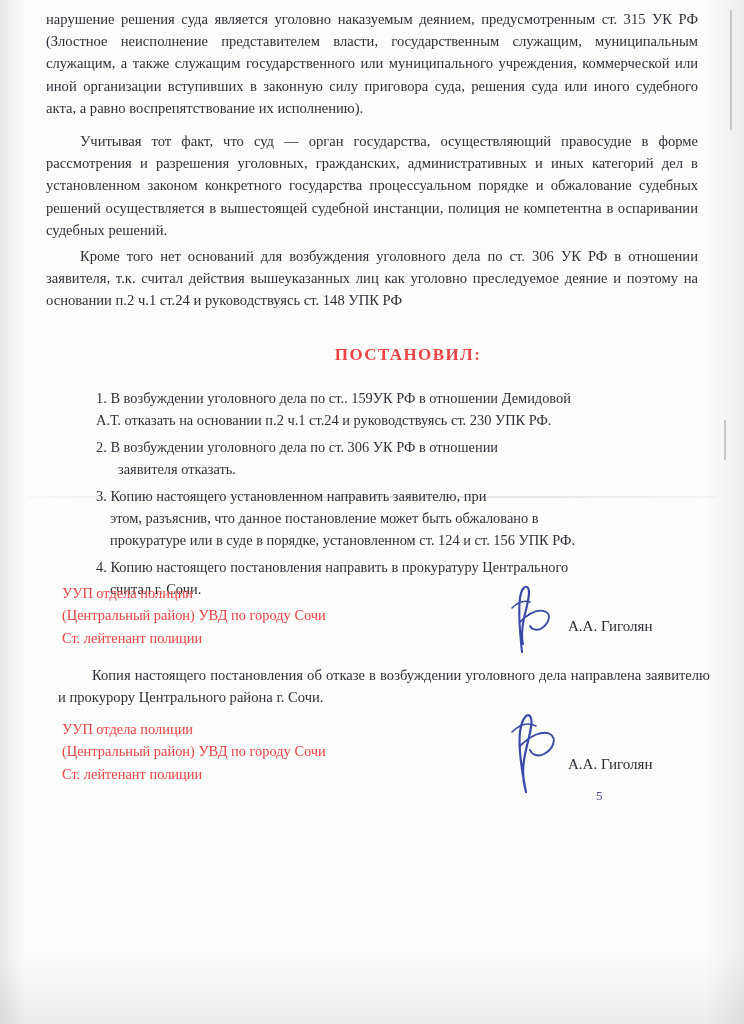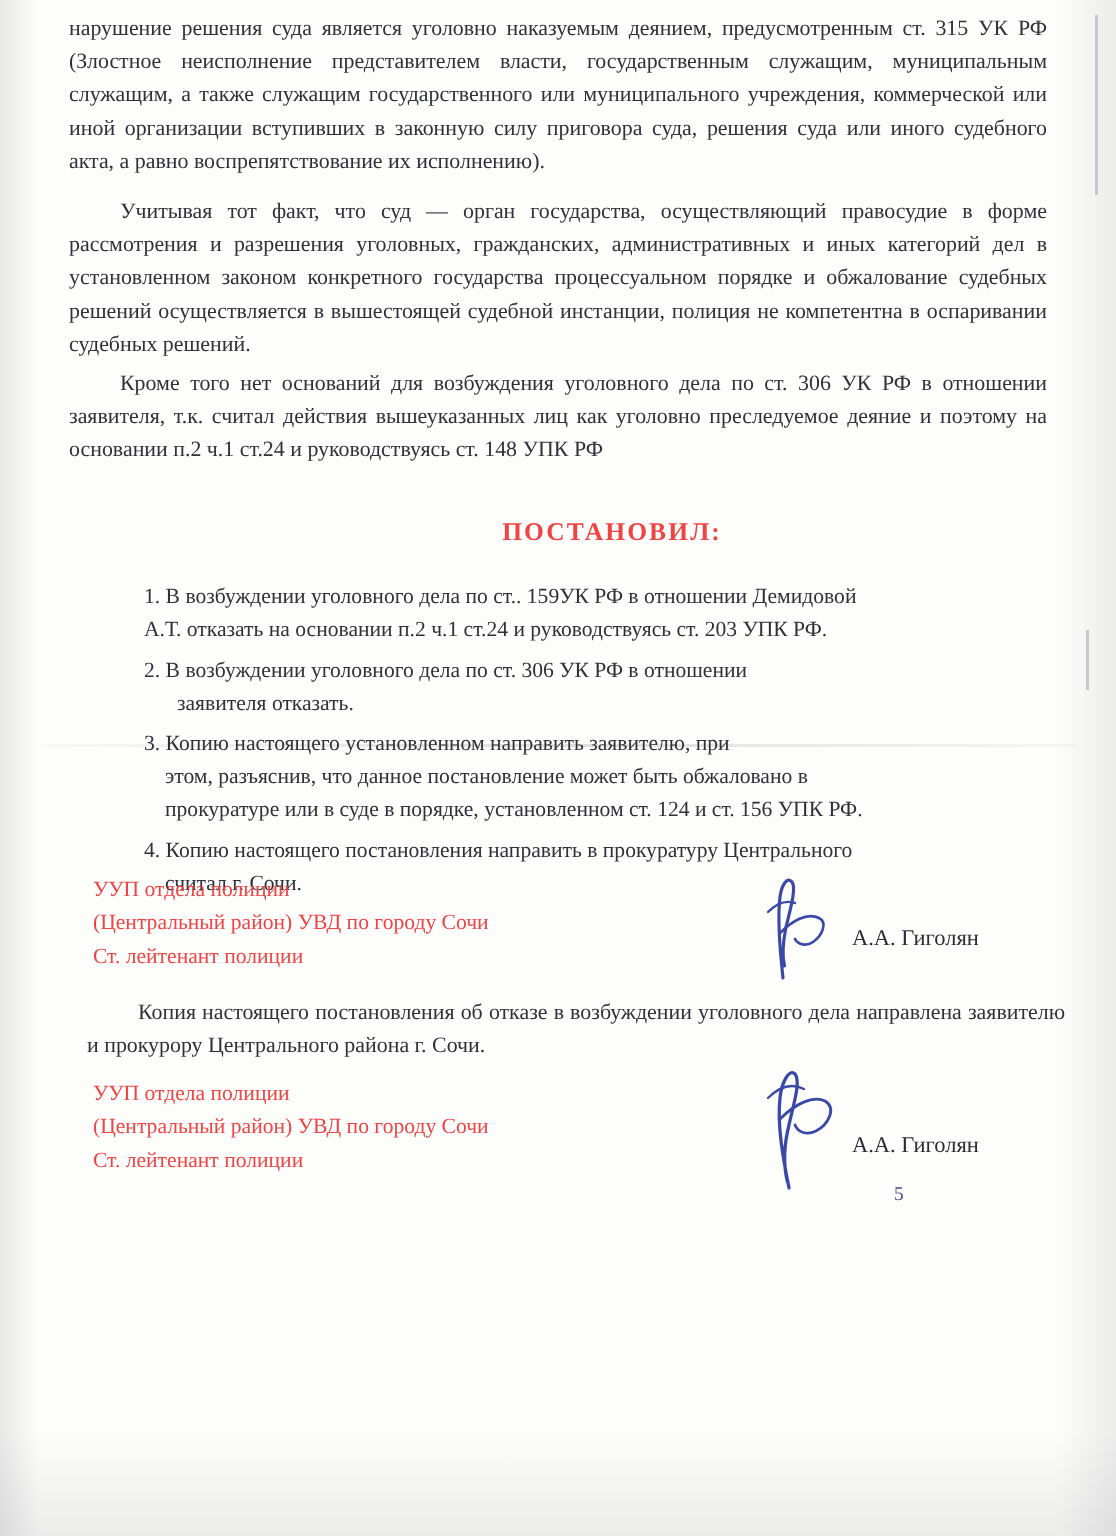--- a/index.html
+++ b/index.html
@@ -140,21 +140,21 @@
   <div class="body-text indent" style="top:130px;">Учитывая тот факт, что суд — орган государства, осуществляющий правосудие в форме рассмотрения и разрешения уголовных, гражданских, административных и иных категорий дел в установленном законом конкретного государства процессуальном порядке и обжалование судебных решений осуществляется в вышестоящей судебной инстанции, полиция не компетентна в оспаривании судебных решений.</div>
 
   <div class="body-text indent" style="top:245px;">Кроме того нет оснований для возбуждения уголовного дела по ст. 306 УК РФ в отношении заявителя,   т.к. считал действия вышеуказанных лиц как уголовно преследуемое деяние и поэтому на основании п.2 ч.1 ст.24 и руководствуясь ст. 148 УПК РФ</div>
 
   <div class="center-head" style="top:345px;">ПОСТАНОВИЛ:</div>
 
   <div class="num-list" style="top:388px;">
     <div class="item">
       <span>1.</span>
       <span>В возбуждении уголовного дела по ст.. 159УК РФ в отношении Демидовой</span>
-      <span class="sub" style="padding-left:0;">А.Т. отказать на основании п.2 ч.1 ст.24 и руководствуясь ст. 203 УПК РФ.</span>
+      <span class="sub" style="padding-left:0;">А.Т. отказать на основании п.2 ч.1 ст.24 и руководствуясь ст. 230 УПК РФ.</span>
     </div>
     <div class="item" style="margin-top:6px;">
       <span>2.</span>
       <span>В возбуждении уголовного дела по ст. 306 УК РФ в отношении</span>
       <span class="sub">заявителя отказать.</span>
     </div>
     <div class="item" style="margin-top:6px;">
       <span>3.</span>
       <span>Копию настоящего установленном направить заявителю, при</span>
       <span class="sub" style="padding-left:14px;">этом, разъяснив, что данное постановление может быть обжаловано в</span>

